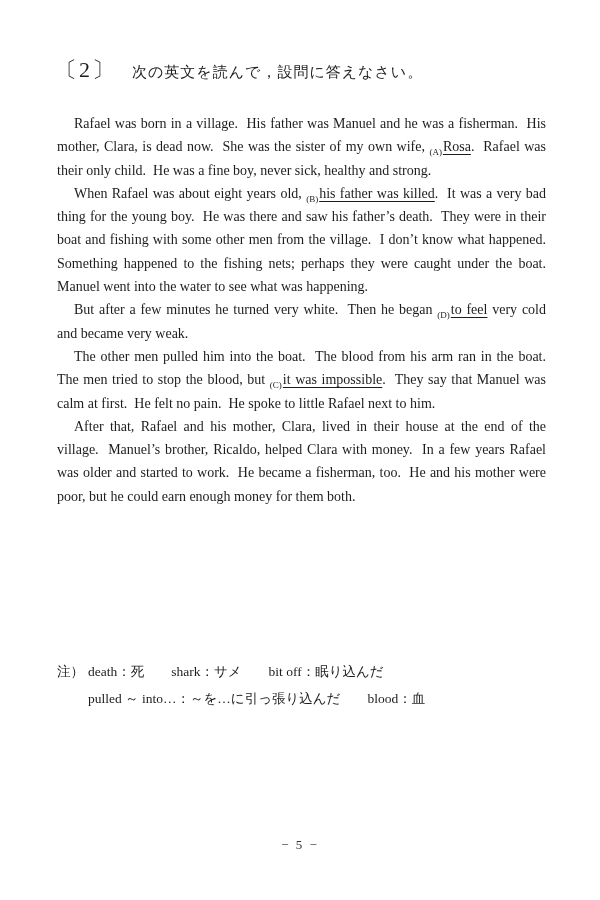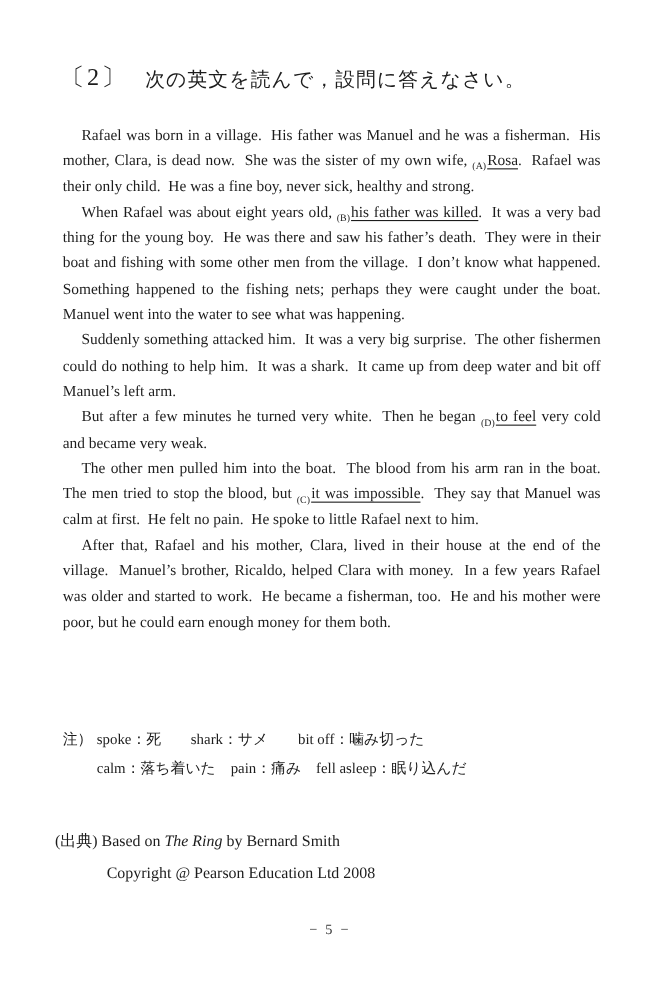--- a/index.html
+++ b/index.html
@@ -22,21 +22,21 @@
     display: flex;
     align-items: center;
     gap: 16px;
   }
   .section-number {
     font-size: 22px;
     letter-spacing: 2px;
     white-space: nowrap;
   }
   .instruction {
-    font-size: 18px;
+    font-size: 15px;
     letter-spacing: 1px;
     padding-top: 4px;
   }
   .passage {
     position: absolute;
     top: 112px; left: 57px;
     width: 489px;
     font-size: 14px;
     line-height: 23.3px;
     text-align: justify;
@@ -93,32 +93,27 @@
 <div class="page">
 
   <div class="section-header">
     <span class="section-number">〔2〕</span>
     <span class="instruction">次の英文を読んで，設問に答えなさい。</span>
   </div>
 
   <div class="passage">
       <p><span class="plain">Rafael was born in a village.  His father was Manuel and he was a fisherman.  His mother, Clara, is dead now.  She was the sister of my own wife, </span><sub class="marker">(A)</sub><span class="underlined">Rosa</span><span class="plain">.  Rafael was their only child.  He was a fine boy, never sick, healthy and strong.</span></p>
       <p><span class="plain">When Rafael was about eight years old, </span><sub class="marker">(B)</sub><span class="underlined">his father was killed</span><span class="plain">.  It was a very bad thing for the young boy.  He was there and saw his father’s death.  They were in their boat and fishing with some other men from the village.  I don’t know what happened.  Something happened to the fishing nets; perhaps they were caught under the boat.  Manuel went into the water to see what was happening.</span></p>
-      <p><span class="plain">Suddenly something attacked him.  It was a very big surprise.  The other fishermen could do nothing to help him.  It was a shark.  It came up from deep water and bit off Manuel’s left arm.</span></p>
       <p><span class="plain">But after a few minutes he turned very white.  Then he began </span><sub class="marker">(D)</sub><span class="underlined">to feel</span><span class="plain"> very cold and became very weak.</span></p>
       <p><span class="plain">The other men pulled him into the boat.  The blood from his arm ran in the boat.  The men tried to stop the blood, but </span><sub class="marker">(C)</sub><span class="underlined">it was impossible</span><span class="plain">.  They say that Manuel was calm at first.  He felt no pain.  He spoke to little Rafael next to him.</span></p>
       <p><span class="plain">After that, Rafael and his mother, Clara, lived in their house at the end of the village.  Manuel’s brother, Ricaldo, helped Clara with money.  In a few years Rafael was older and started to work.  He became a fisherman, too.  He and his mother were poor, but he could earn enough money for them both.</span></p>
     </div>
 
   <div class="notes">
     <span class="notes-label">注）</span>
-    <div>spoke：死　　shark：サメ　　bit off：噛み切った</div>
-    <div>calm：落ち着いた　pain：痛み　fell asleep：眠り込んだ</div>
+    <div>death：死　　shark：サメ　　bit off：眠り込んだ</div>
+    <div>pulled ～ into…：～を…に引っ張り込んだ　　blood：血</div>
   </div>
 
-  <div class="source">
-    <div><span>(出典)</span> <span>Based on </span><span class="book-title">The Ring</span><span> by Bernard Smith</span></div>
-    <div class="source-line2">Copyright @ Pearson Education Ltd 2008</div>
-  </div>
 
   <div class="footer">− 5 −</div>
 
 </div>
 
 </body></html>

